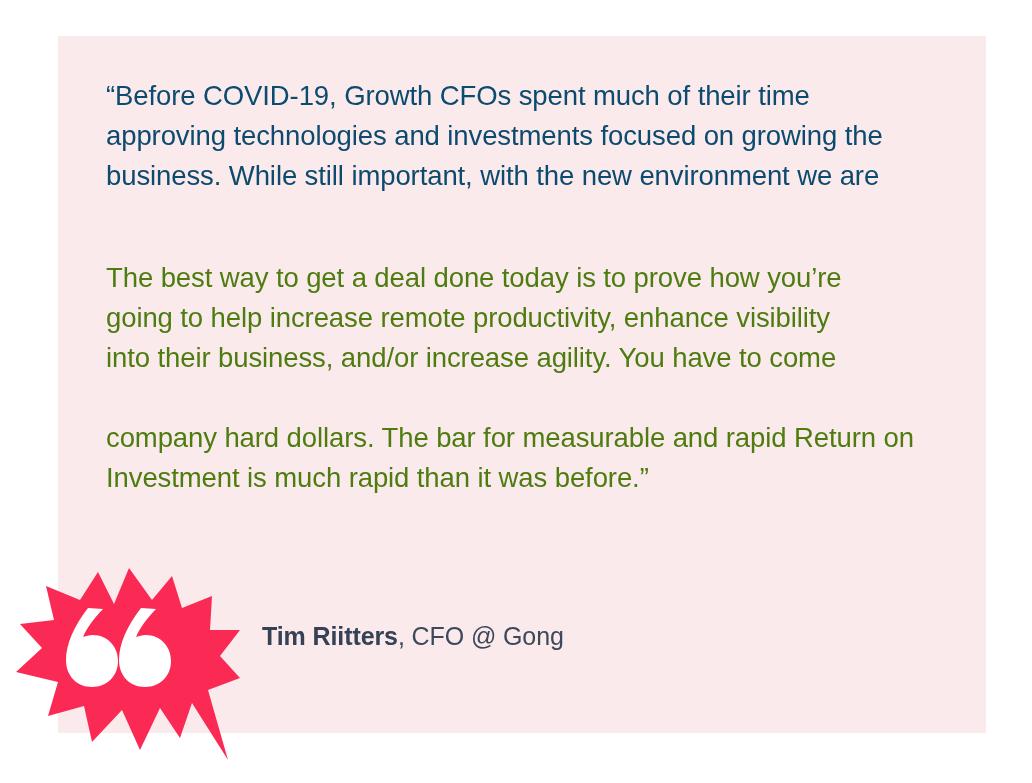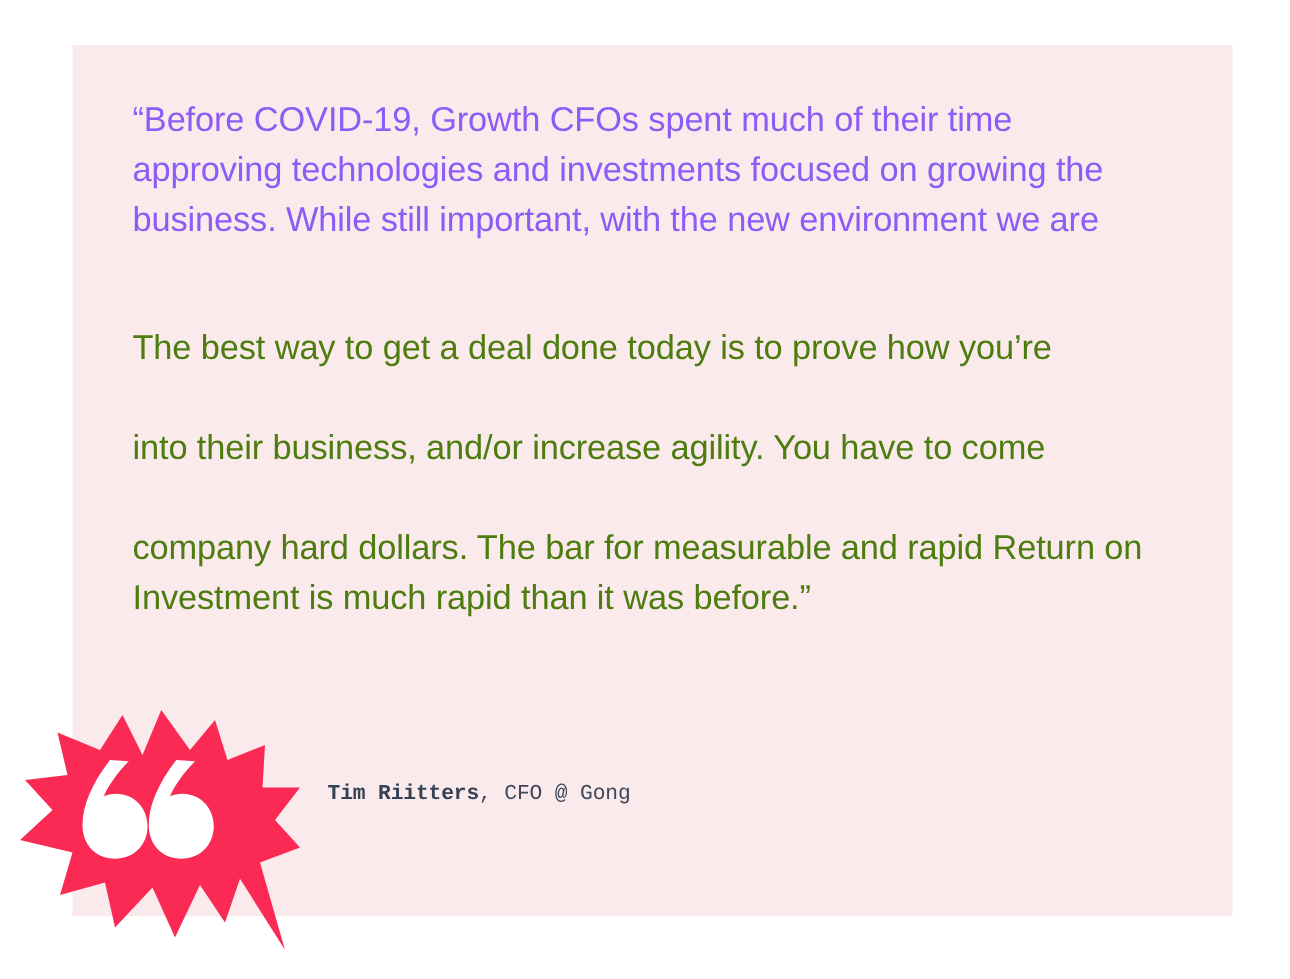--- a/index.html
+++ b/index.html
@@ -46,25 +46,24 @@
   .quote-para:last-child {
     margin-bottom: 0;
   }
 
   
   #attribution {
     position: absolute;
     left: 204px;
     top: 583px;
     color: #3d4859;
-    font-size: 17px;
+    font-size: 25px;
     line-height: 34px;
     letter-spacing: -0.1px;
     white-space: nowrap;
-    font-family: Liberation Mono, monospace;
   }
   #attribution .person-name {
     font-weight: 700;
     color: #354154;
   }
   #attribution .person-role {
     font-weight: 400;
     color: #3d4859;
   }
 
@@ -83,30 +82,30 @@
     overflow: visible;
   }
 </style>
 </head>
 <body style="background: rgb(255, 255, 255);">
 
 <div id="quote-card" style="background: rgb(251, 234, 236);">
 
   <div id="quote-body">
 
-    <p class="quote-para" style="color: #8b5cf6;">
+    <p class="quote-para" style="color: #0c4a6e;">
       <span>“Before COVID-19, Growth CFOs spent much of their time</span><br>
       <span>approving technologies and investments focused on growing the</span><br>
       <span>business. While still important, with the new environment we are</span><br>
       <br>
     </p>
 
     <p class="quote-para" style="color: #4d7c0f;">
       <span>The best way to get a deal done today is to prove how you’re</span><br>
-      <br>
+      <span>going to help increase remote productivity, enhance visibility</span><br>
       <span>into their business, and/or increase agility. You have to come</span><br>
       <br>
       <span>company hard dollars. The bar for measurable and rapid Return on</span><br>
       <span>Investment is much rapid than it was before.”</span>
     </p>
 
   </div>
 
   <div id="attribution"><span class="person-name">Tim Riitters</span><span class="person-role">, </span><span class="person-role">CFO @ Gong</span></div>
 

